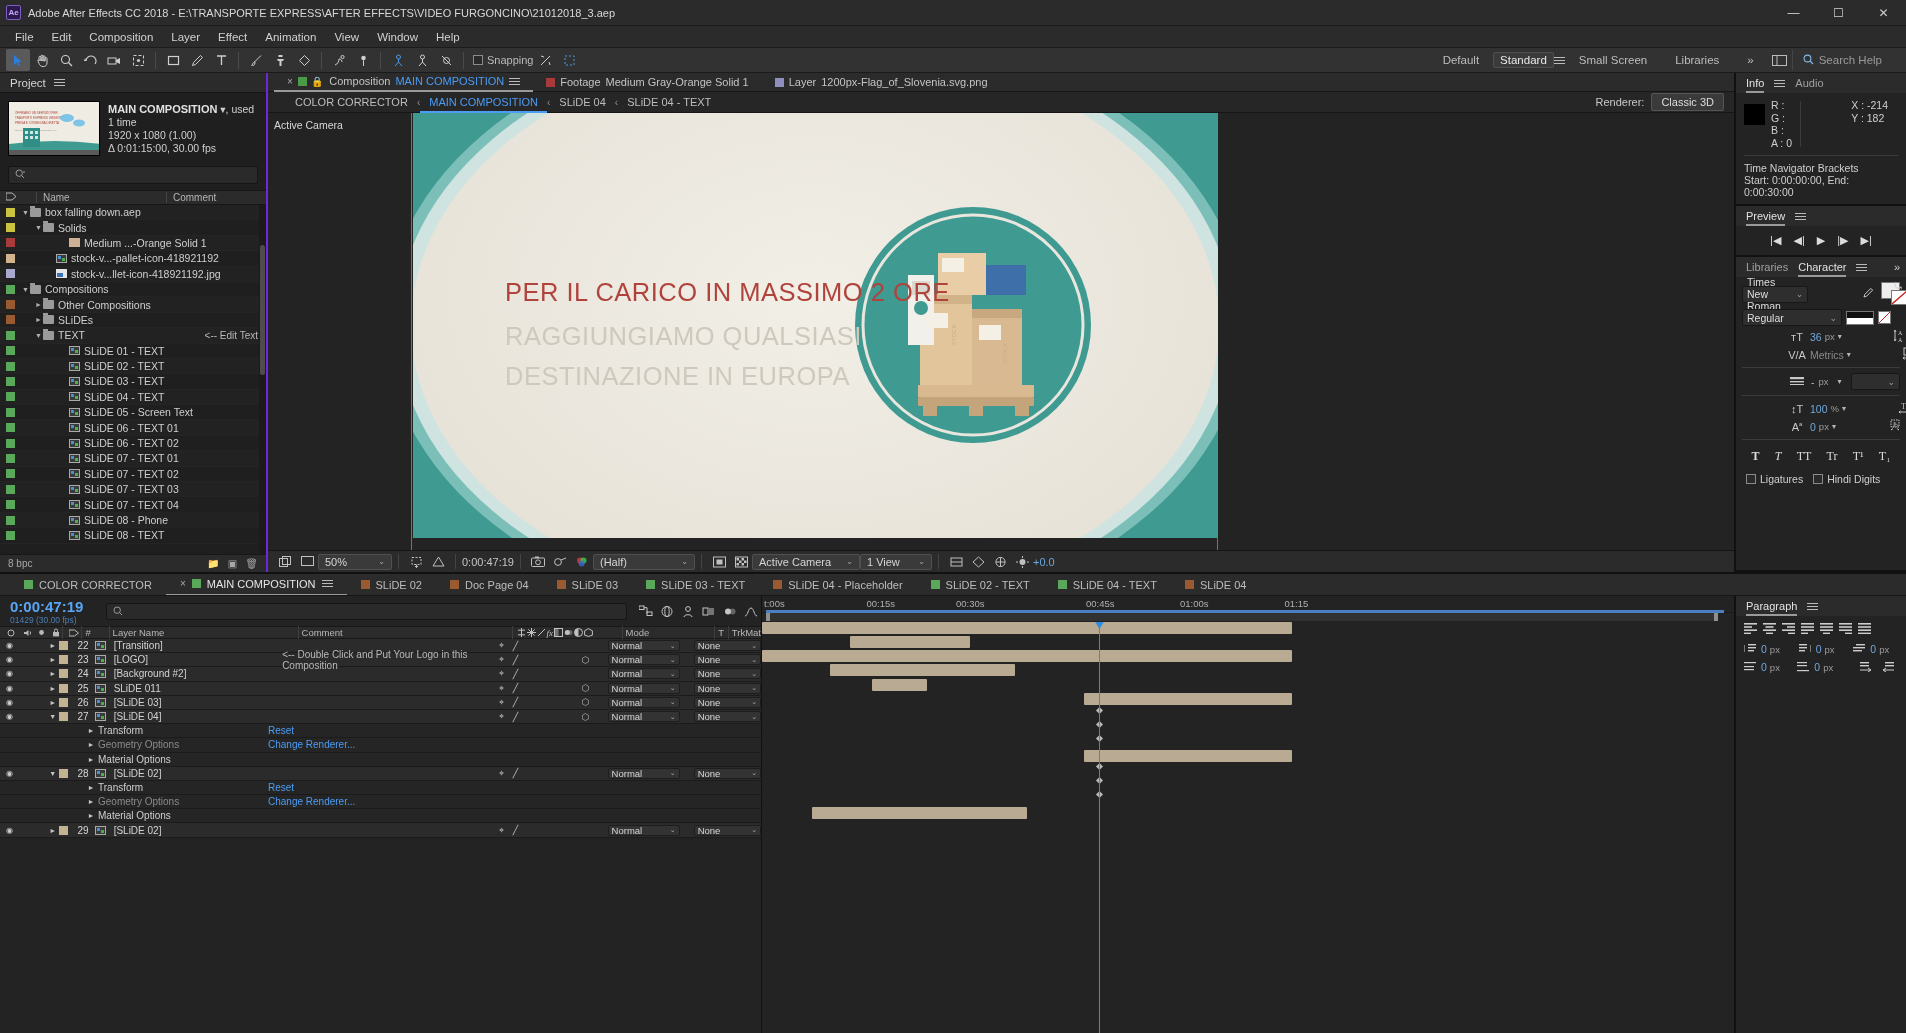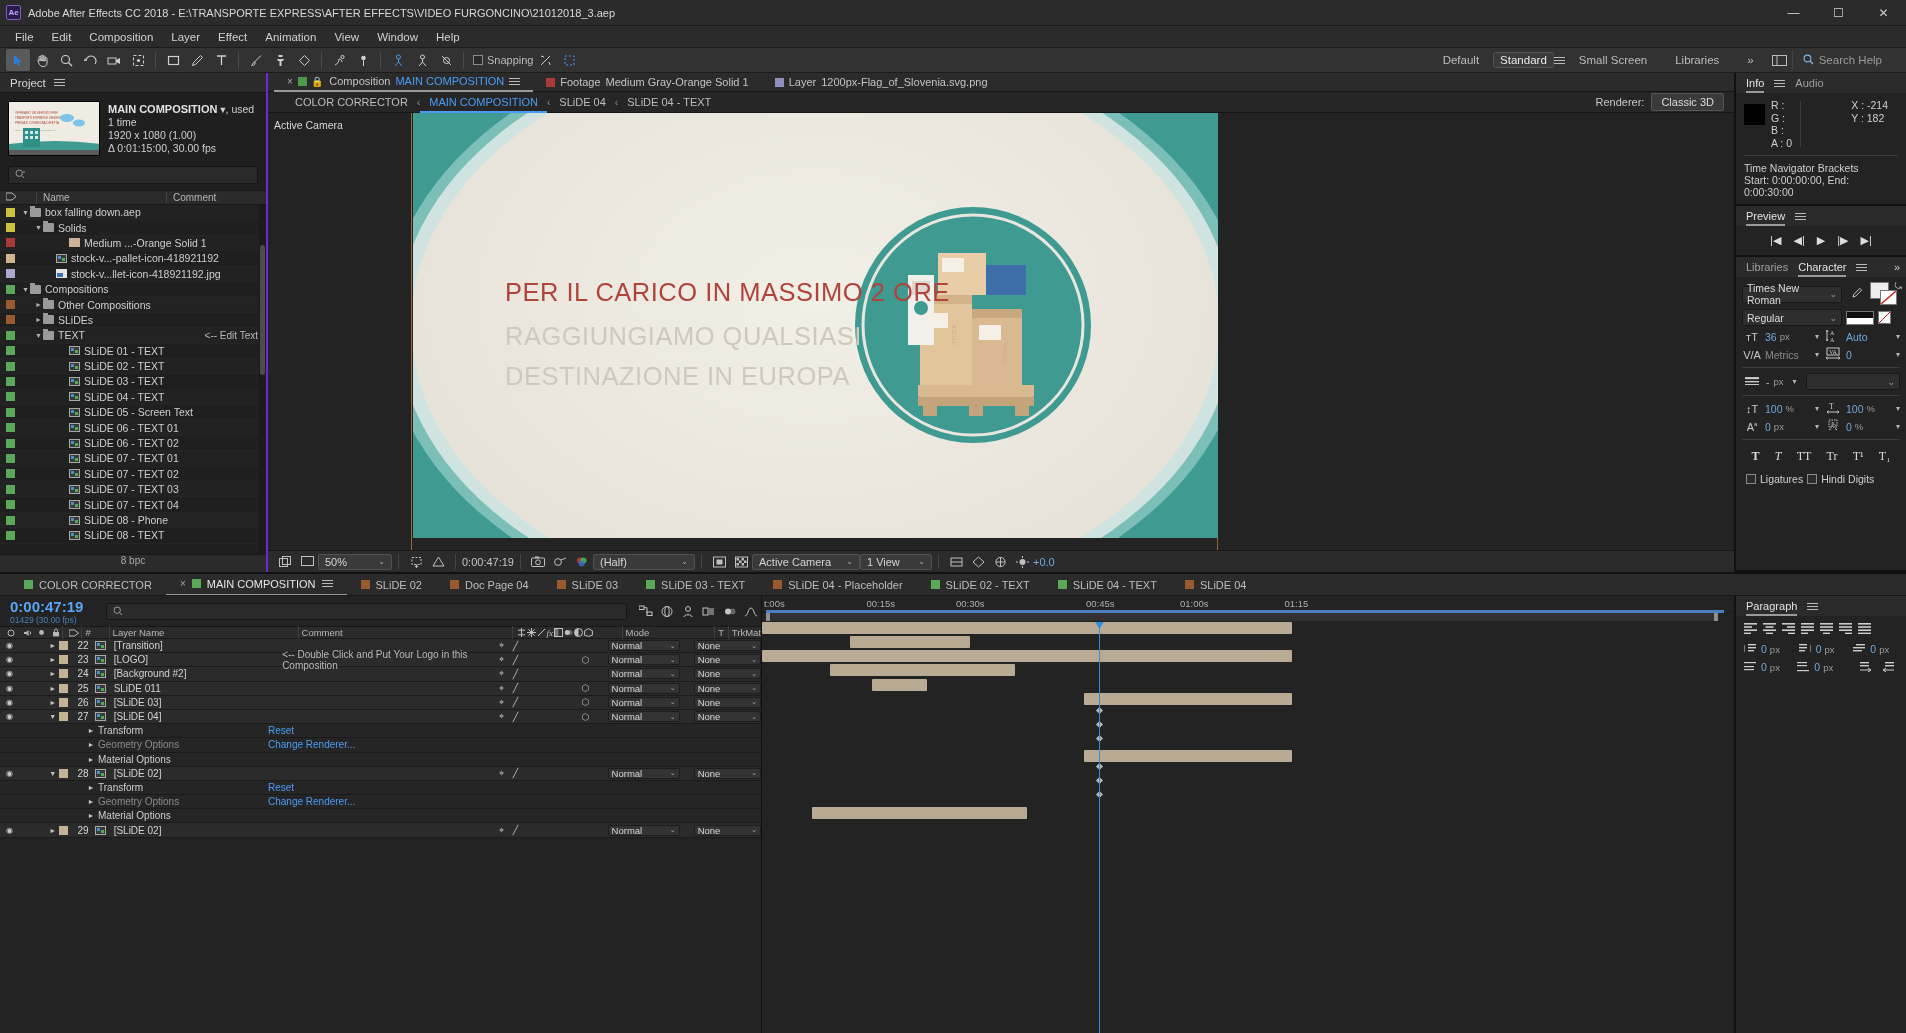--- a/index.html
+++ b/index.html
@@ -73,21 +73,21 @@
   .folder-ic:after{content:"";position:absolute;top:-2px;left:0;width:5px;height:2px;background:#9a9a9a;}
   .comp-ic { width:11px;height:9px;border:1px solid #aaa;margin-right:4px;flex:0 0 auto;
      background:#3a3a3a;position:relative;}
   .comp-ic:before{content:"";position:absolute;left:1px;top:1px;width:3px;height:3px;background:#4a90d0;}
   .comp-ic:after{content:"";position:absolute;right:1px;bottom:1px;width:3px;height:3px;background:#4ab04a;}
   .solid-ic { width:11px;height:9px;background:#cdb295;margin-right:4px;flex:0 0 auto;}
   .img-ic { width:11px;height:9px;background:#e6e6e6;margin-right:4px;flex:0 0 auto;position:relative;}
   .img-ic:after{content:"";position:absolute;left:1px;bottom:1px;width:6px;height:4px;background:#3a72b8;}
   .prow .cmt { margin-left:auto;padding-right:8px;font-size:10px;color:#b8b8b8;}
   .proj-foot { height:18px;background:#2b2b2b;border-top:1px solid #171717;display:flex;
-     align-items:center;gap:8px;padding:0 8px;font-size:10px;color:#a8a8a8;flex-direction:column;}
+     align-items:center;gap:8px;padding:0 8px;font-size:10px;color:#a8a8a8;}
   .pscroll { position:absolute;right:0;top:0;width:7px;height:100%;background:#1b1b1b;}
   .pthumbbar { position:absolute;right:1px;top:40px;width:5px;height:130px;background:#4d4d4d;border-radius:3px;}
 
   
   .viewer { flex:1; background:#232323; display:flex; flex-direction:column; }
   .vtabs { height:19px;background:#2b2b2b;display:flex;align-items:center;gap:0px;
      border-bottom:1px solid #161616;padding-left:6px;}
   .vtab { display:flex;align-items:center;gap:5px;padding:0 13px;height:19px;font-size:11px;color:#c3c3c3;}
   .vtab.active { border-bottom:2px solid #9a9a9a; }
   .vsq { width:9px;height:9px;flex:0 0 auto;}
@@ -123,29 +123,29 @@
   .rgba { line-height:12.5px; }
   .xy { margin-left:auto;text-align:left;line-height:13px;padding-right:10px;}
   .info-div { height:1px;background:#3b3b3b;margin:6px 0; }
   .prev-btns { display:flex;align-items:center;justify-content:center;gap:12px;
      padding:8px 0;color:#dcdcdc;font-size:11px;}
   .char-body { padding:5px 6px;font-size:10.5px; }
   .fld { background:#2e2e2e;border:1px solid #171717;border-radius:2px;height:17px;
      display:flex;align-items:center;padding:0 4px;color:#ddd;font-size:10.5px;}
   .fld .cv { margin-left:auto;color:#9b9b9b;font-size:9px; }
   .crow { display:flex;align-items:center;gap:4px;margin-bottom:3px; }
-  .cicon { width:20px;text-align:center;color:#c8c8c8;font-size:11px;flex:0 0 auto;}
+  .cicon { width:20px;text-align:center;color:#c8c8c8;font-size:11px;flex:0 0 auto;margin-left:45px;}
   .cval { color:#6fa8dc;font-size:10.5px; }
   .cunit { color:#9b9b9b;font-size:9.5px; }
   .carrow { color:#b5b5b5;font-size:8px;margin-left:auto; }
   .chalf { flex:1;display:flex;align-items:center;gap:3px; }
   .cdiv { height:1px;background:#3b3b3b;margin:5px 0; }
   .styrow { display:flex;justify-content:space-around;padding:4px 2px;color:#ddd;
      font-family:"Liberation Serif",serif;font-size:12px;}
-  .ckrow { display:flex;gap:4px;padding:5px 4px;font-size:10.5px;color:#cfcfcf;align-items:center;}
+  .ckrow { display:flex;gap:10px;padding:5px 4px;font-size:10.5px;color:#cfcfcf;align-items:center;}
 
   
   .timeline { height:approx; background:#232323; display:flex; flex-direction:column;
      border-top:2px solid #111; }
   .tl-tabs { height:22px;background:#2b2b2b;display:flex;align-items:center;padding-left:10px;
      border-bottom:1px solid #161616;overflow:hidden;}
   .tl-tab { display:flex;align-items:center;gap:6px;padding:0 14px;height:22px;font-size:11px;color:#bdbdbd;}
   .tl-tab.active { color:#e6e6e6;border-bottom:2px solid #9a9a9a; }
   .tl-body { flex:1;display:flex; }
   .tl-left { width:762px;background:#232323;display:flex;flex-direction:column;

